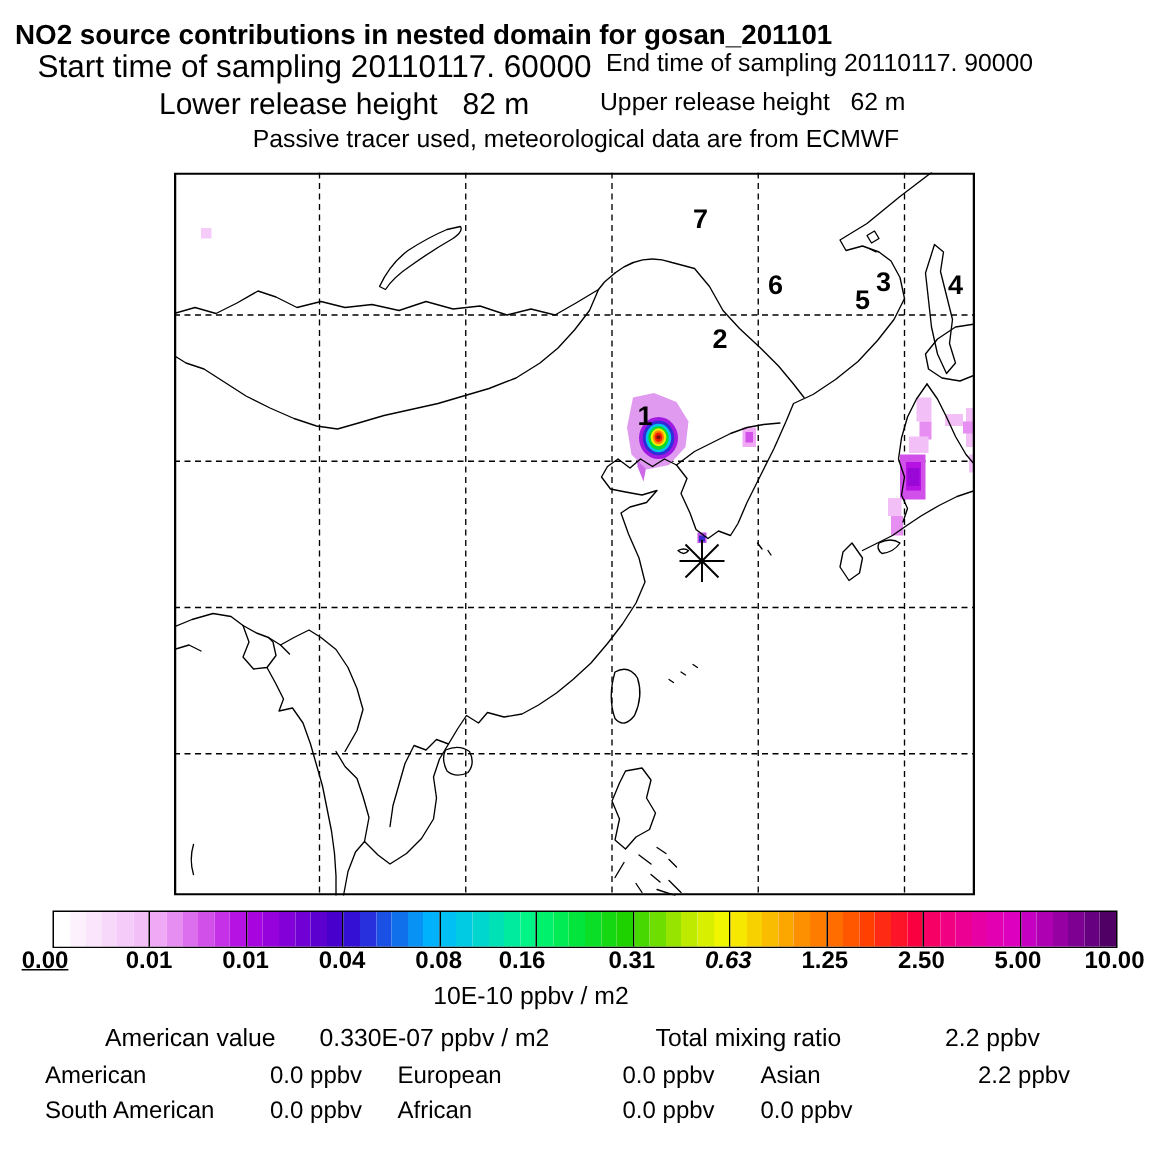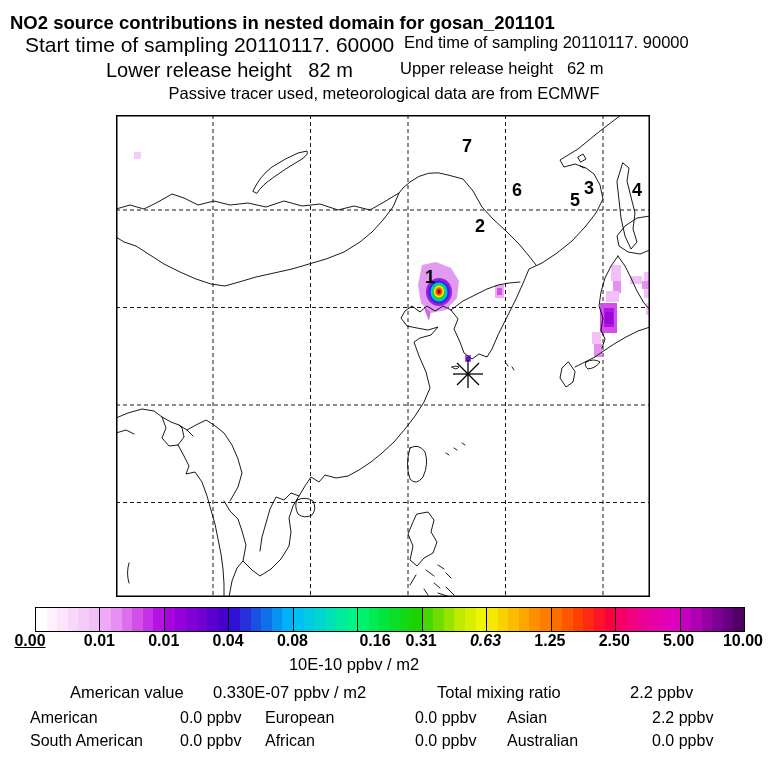--- a/index.html
+++ b/index.html
@@ -270,21 +270,21 @@
         <div class="cb-cell" style="background: rgb(102, 0, 128);"></div>
         <div class="cb-cell" style="background: rgb(80, 0, 100);"></div>
       </div>
     </div>
   <div id="cb-ticks">
       <span class="cb-tick" style="left: 0; text-decoration: underline;">0.00</span>
       <span class="cb-tick" style="left: 69.3636px;">0.01</span>
       <span class="cb-tick" style="left: 133.727px;">0.01</span>
       <span class="cb-tick" style="left: 198.091px;">0.04</span>
       <span class="cb-tick" style="left: 262.455px;">0.08</span>
-      <span class="cb-tick" style="left: 345px;">0.16</span>
+      <span class="cb-tick" style="left: 318px;">0.16</span>
       <span class="cb-tick" style="left: 391.182px;">0.31</span>
       <span class="cb-tick" style="left: 455.545px; font-style: italic;">0.63</span>
       <span class="cb-tick" style="left: 519.909px;">1.25</span>
       <span class="cb-tick" style="left: 584.273px;">2.50</span>
       <span class="cb-tick" style="left: 648.636px;">5.00</span>
       <span class="cb-tick" style="left: 713px;">10.00</span>
     </div>
   <div class="units">10E-10 ppbv / m2</div>
 
   <div class="statline">
@@ -298,17 +298,16 @@
       <span class="cell">American</span>
       <span class="cell">0.0 ppbv</span>
       <span class="cell">European</span>
       <span class="cell">0.0 ppbv</span>
       <span class="cell">Asian</span>
       <span class="cell">2.2 ppbv</span>
       <span class="cell">South American</span>
       <span class="cell">0.0 ppbv</span>
       <span class="cell">African</span>
       <span class="cell">0.0 ppbv</span>
-      <span class="cell">Australian</span>
       <span class="cell">0.0 ppbv</span>
     </div>
 
 </div>
 
 </body></html>

